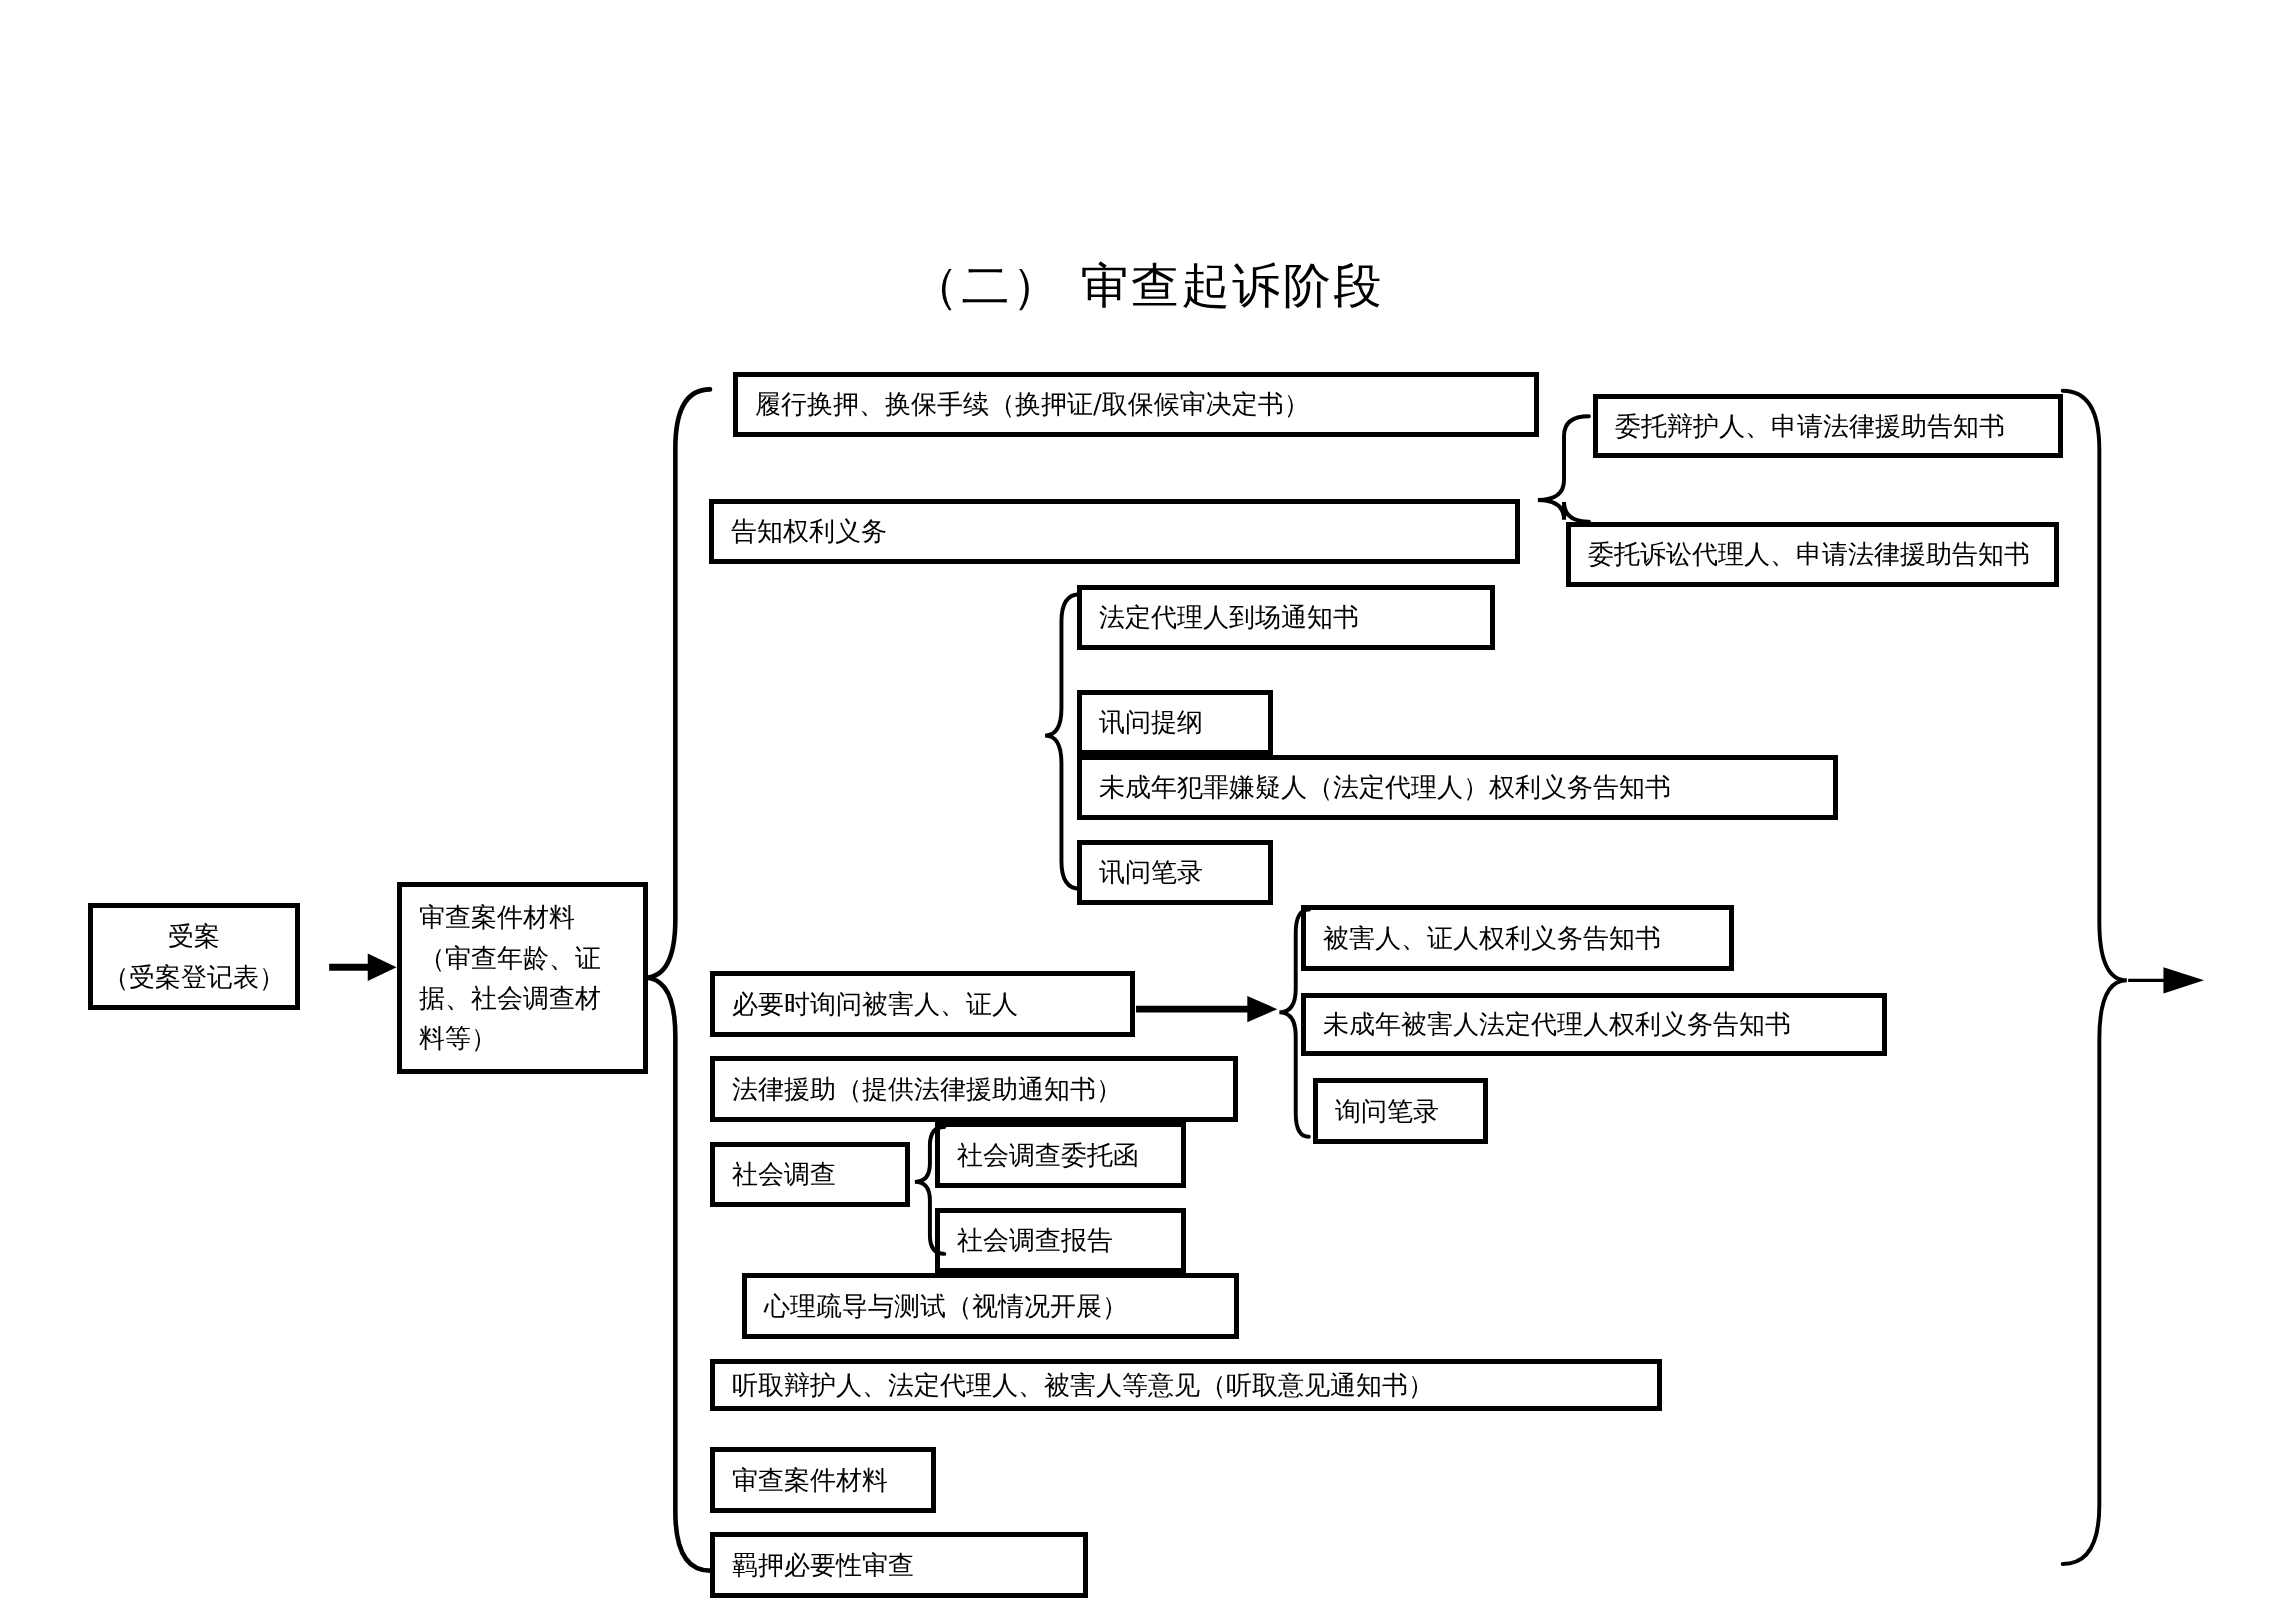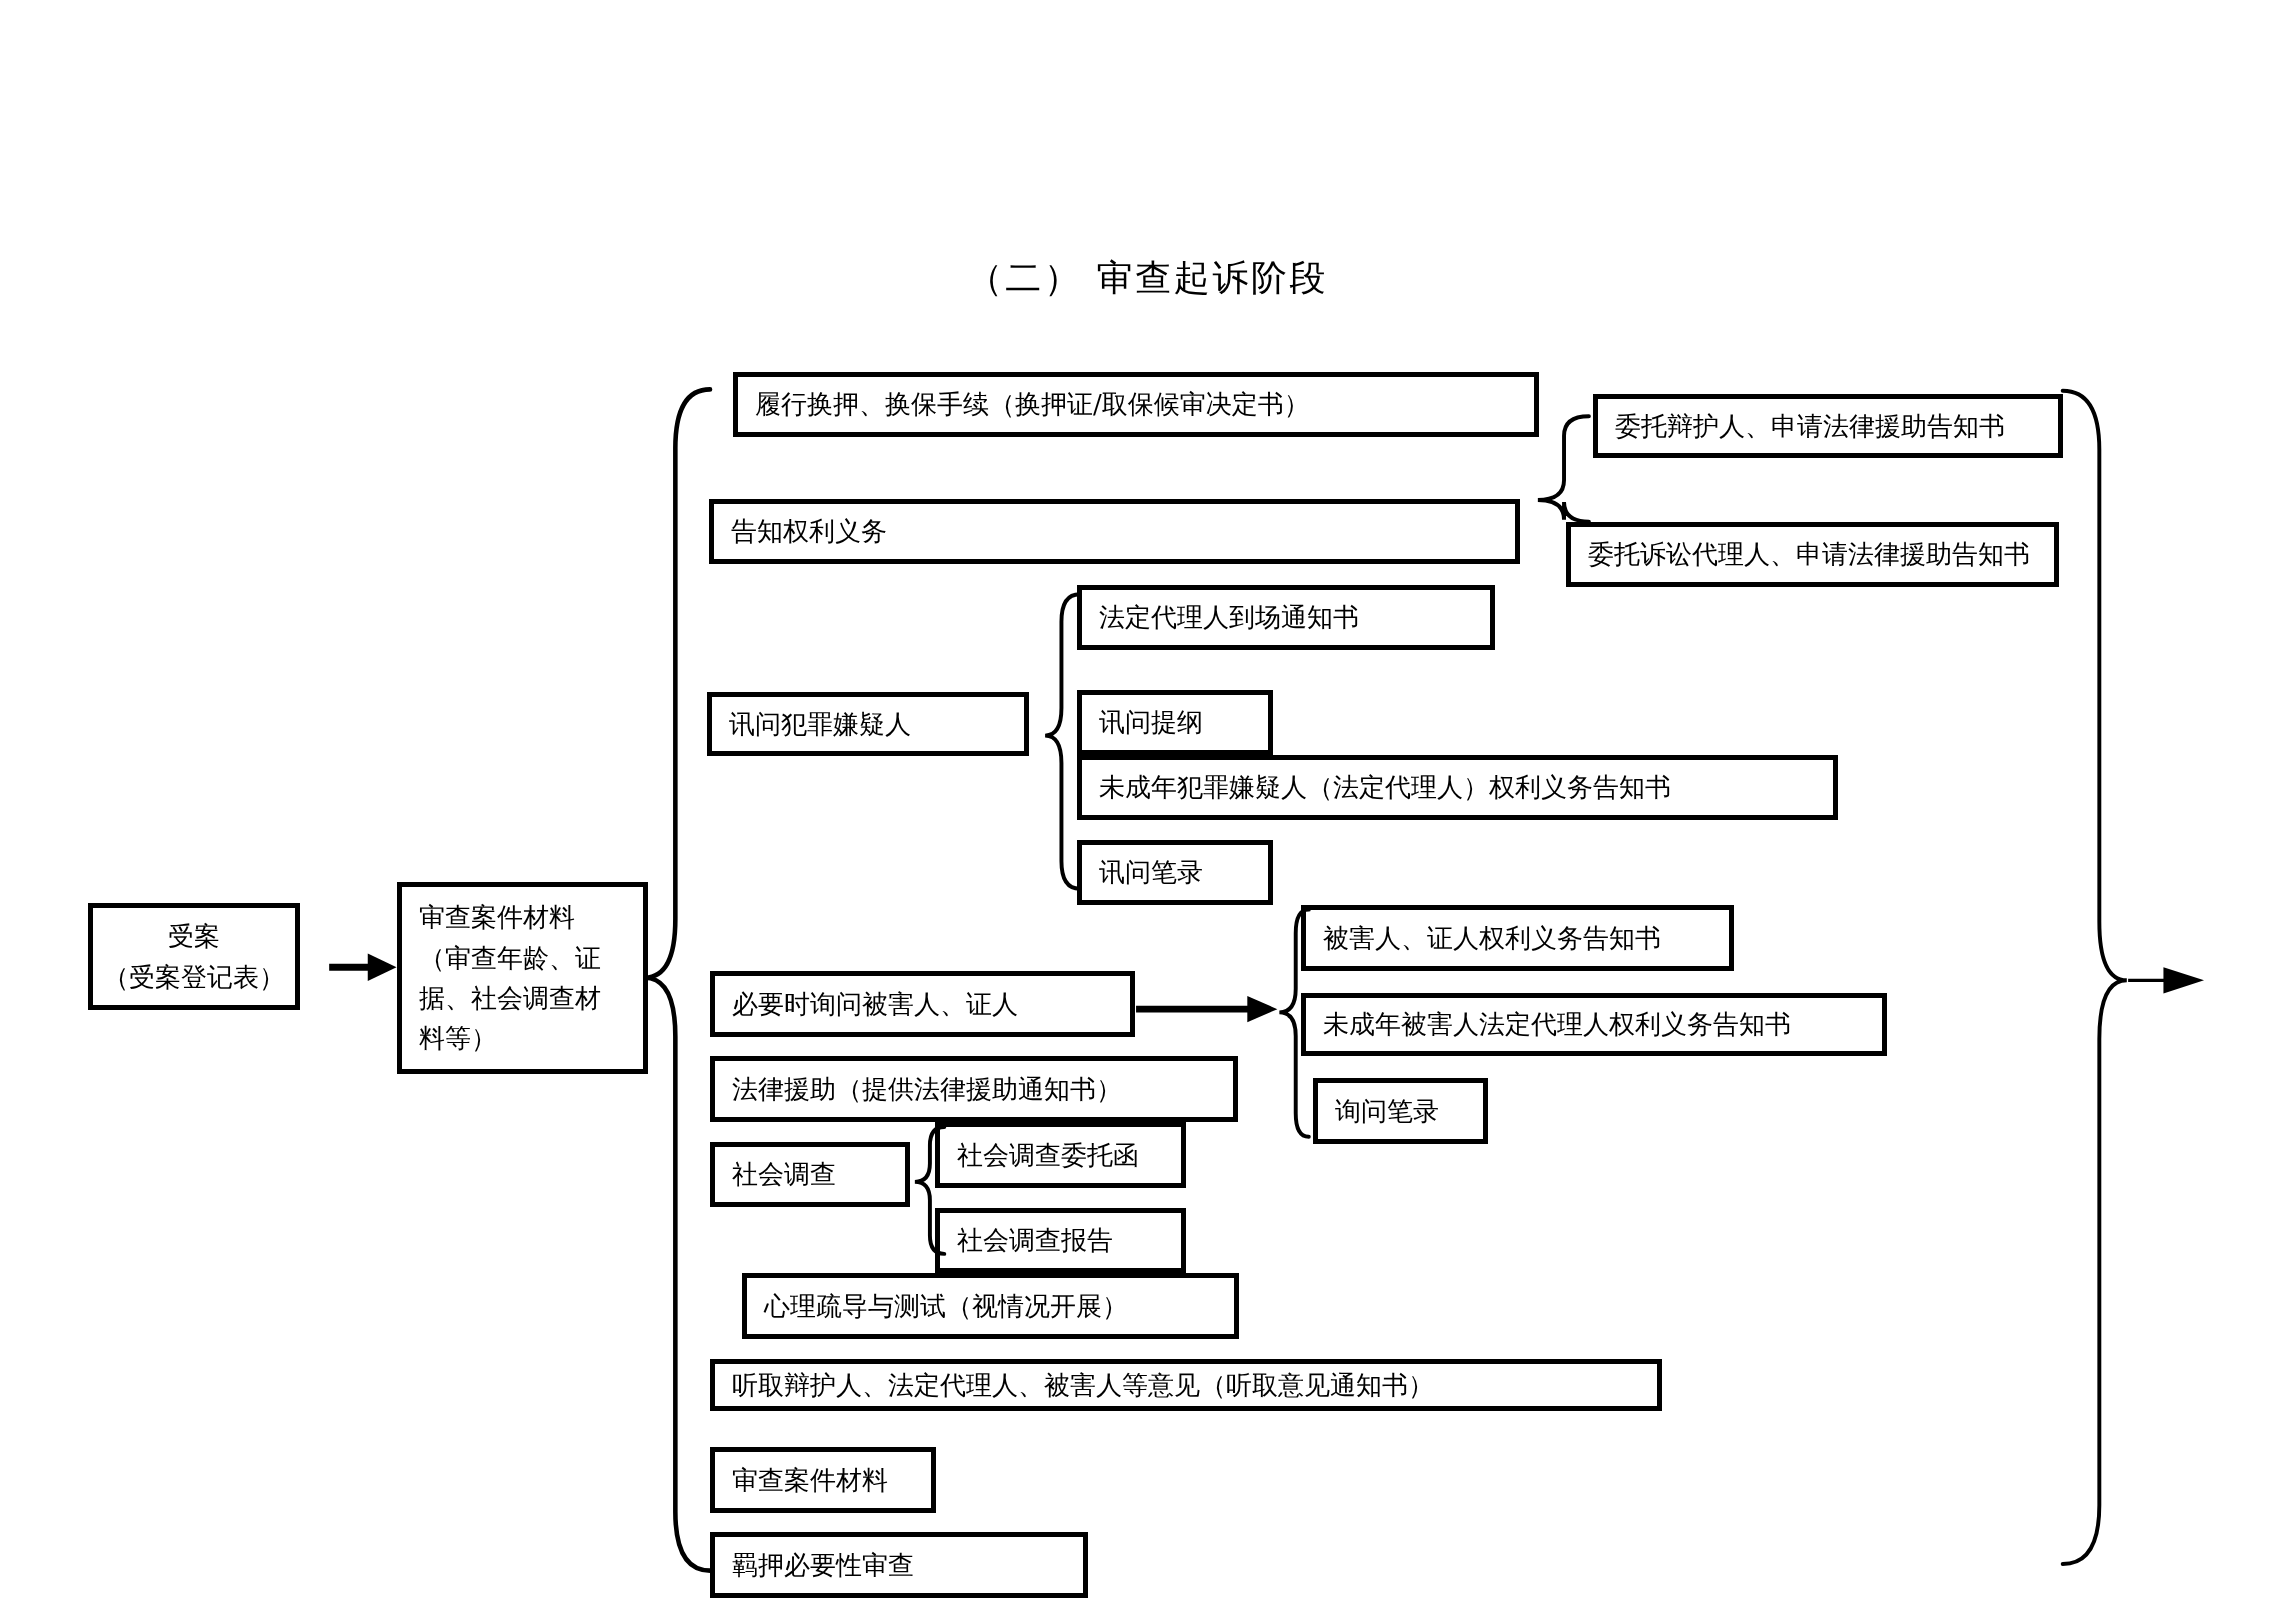--- a/index.html
+++ b/index.html
@@ -8,21 +8,21 @@
     width:2295px;height:1623px;
     background:#ffffff;
     font-family:"DejaVu Serif","Liberation Serif",serif;
     color:#000;
     overflow:hidden;
   }
   .title{
     position:absolute;
     top:254px;left:0;width:2295px;
     text-align:center;
-    font-size:36px;
+    font-size:48px;
     letter-spacing:2.6px;
     white-space:pre;
   }
   .node{
     position:absolute;
     box-sizing:border-box;
     border:5.2px solid #000;
     background:#ffffff;
     display:flex;
     align-items:center;
@@ -50,21 +50,20 @@
   <div class="node center" style="left: 88px; top: 903px; width: 212px; height: 107px;">受案
 （受案登记表）</div>
     <div class="node" style="left: 397px; top: 882px; width: 251px; height: 192px;">审查案件材料
 （审查年龄、证
 据、社会调查材
 料等）</div>
     <div class="node" style="left: 733px; top: 372px; width: 806px; height: 65px;">履行换押、换保手续（换押证/取保候审决定书）</div>
     <div class="node" style="left: 709px; top: 499px; width: 811px; height: 65px;">告知权利义务</div>
     <div class="node" style="left: 1566px; top: 522px; width: 493px; height: 65px;">委托诉讼代理人、申请法律援助告知书</div>
     <div class="node" style="left: 1593px; top: 394px; width: 470px; height: 64px;">委托辩护人、申请法律援助告知书</div>
-    <div class="node" style="left: 707px; top: 692px; width: 322px; height: 64px;">讯问犯罪嫌疑人</div>
     <div class="node" style="left: 1077px; top: 585px; width: 418px; height: 65px;">法定代理人到场通知书</div>
     <div class="node" style="left: 1077px; top: 690px; width: 196px; height: 65px;">讯问提纲</div>
     <div class="node" style="left: 1077px; top: 755px; width: 761px; height: 65px;">未成年犯罪嫌疑人（法定代理人）权利义务告知书</div>
     <div class="node" style="left: 1077px; top: 840px; width: 196px; height: 65px;">讯问笔录</div>
     <div class="node" style="left: 710px; top: 971px; width: 425px; height: 66px;">必要时询问被害人、证人</div>
     <div class="node" style="left: 1301px; top: 905px; width: 433px; height: 66px;">被害人、证人权利义务告知书</div>
     <div class="node" style="left: 1301px; top: 993px; width: 586px; height: 63px;">未成年被害人法定代理人权利义务告知书</div>
     <div class="node" style="left: 1313px; top: 1078px; width: 175px; height: 66px;">询问笔录</div>
     <div class="node" style="left: 710px; top: 1056px; width: 528px; height: 66px;">法律援助（提供法律援助通知书）</div>
     <div class="node" style="left: 710px; top: 1142px; width: 200px; height: 65px;">社会调查</div>

